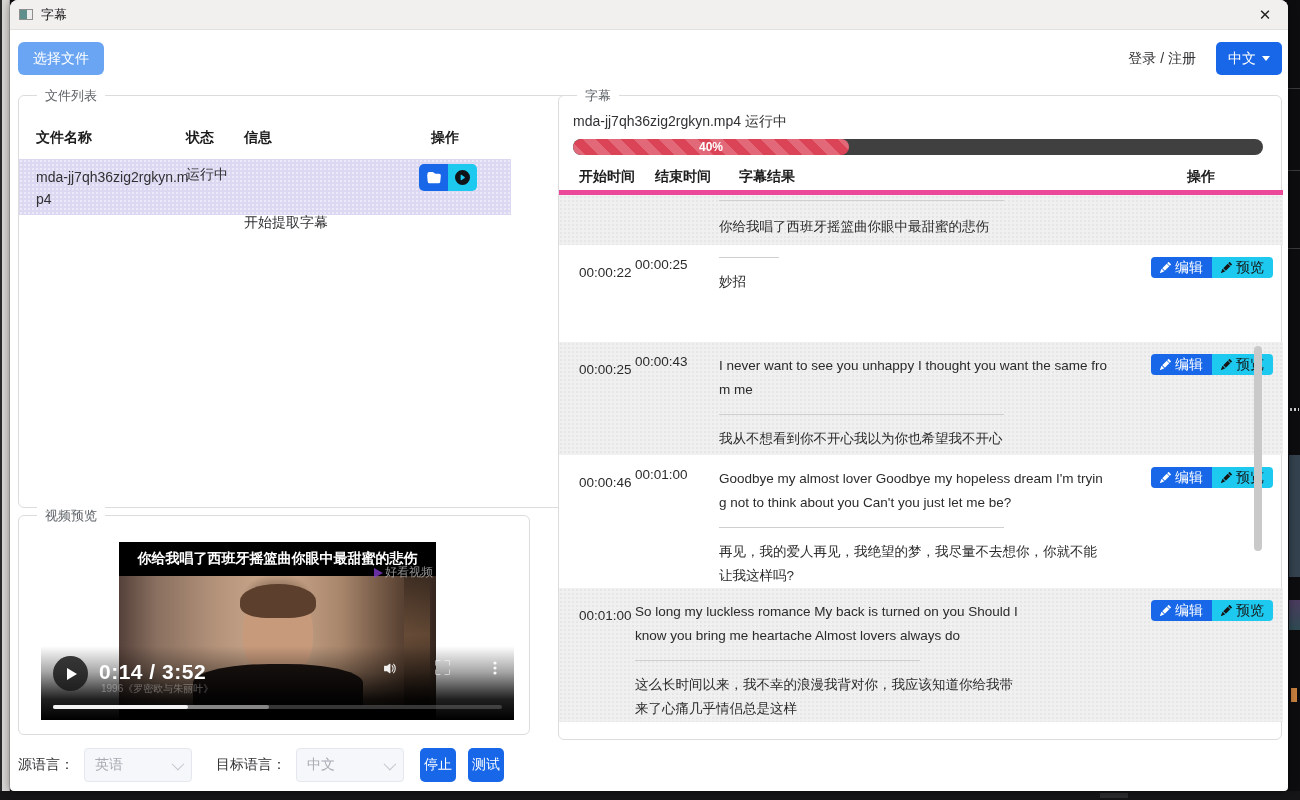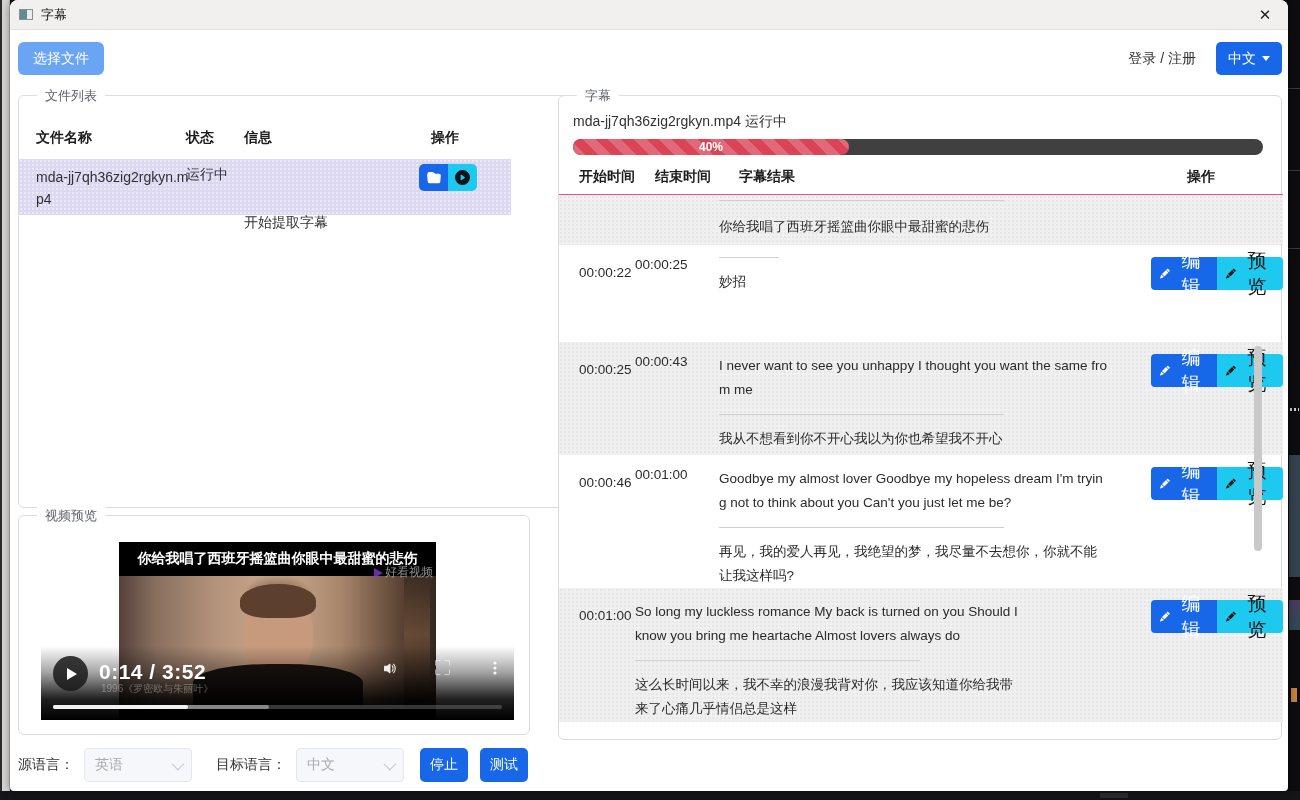--- a/index.html
+++ b/index.html
@@ -80,48 +80,48 @@
   .vprog-buffer { position:absolute; left:0; top:0; height:4px; width:48%; background:rgba(200,200,200,.55); border-radius:2px; }
   .vprog-played { position:absolute; left:0; top:0; height:4px; width:30%; background:#f2f2f2; border-radius:2px; }
 
   
   .sub-filestatus { position:absolute; left:14px; top:17px; font-size:14px; color:#303133; }
   .progress { position:absolute; left:14px; top:43px; width:690px; height:16px; background:#404040; border-radius:8px; overflow:hidden; }
   .progress-fill { position:absolute; left:0; top:0; bottom:0; width:40%; border-radius:8px; background-color:#db4357;
     background-image:repeating-linear-gradient(45deg, rgba(255,255,255,.2) 0 9px, transparent 9px 18px);
     display:flex; align-items:center; justify-content:center; }
   .progress-label { color:#fff; font-size:12px; font-weight:bold; }
-  .st-header { position:absolute; left:0; top:63px; width:724px; height:36px; border-bottom:1px solid #ec4899; font-size:14px; font-weight:bold; color:#1c1c1c; }
+  .st-header { position:absolute; left:0; top:63px; width:724px; height:36px; border-bottom:5px solid #ec4899; font-size:14px; font-weight:bold; color:#1c1c1c; }
   .st-header span { position:absolute; top:9px; }
   .st-h-start { left:20px; } .st-h-end { left:96px; } .st-h-result { left:180px; } .st-h-actions { left:576px; width:132px; text-align:center; }
   .st-body { position:absolute; left:0; top:99px; width:724px; }
   .st-row { position:relative; width:724px; display:flex; font-size:13.5px; color:#2b2b2b; }
   .st-row.alt { background-color:#f1f0f0; background-image:radial-gradient(#e7e6e6 .8px, transparent .8px); background-size:4px 4px; }
   .c-start { width:76px; padding:20px 0 0 20px; }
   .c-end { width:84px; padding:12px 0 0 0; }
   .c-text { width:390px; padding:0; }
   .c-text .en { margin-top:12px; line-height:24px; word-break:break-all; }
   .c-text .dv { height:1px; background:#cfcfcf; width:285px; margin:12px 0; }
   .c-text .dv.short { width:60px; }
   .c-text .zh { line-height:24px; word-break:break-all; }
   .c-actions { margin-left:auto; width:132px; padding-top:12px; display:flex; justify-content:flex-start; }
   .row-clipped .c-text { padding-top:5px; }
   .row-clipped .c-text .dv { margin:0 0 14px 0; }
-  .btn-edit, .btn-prev { height:33px; padding:0 9px; display:flex; align-items:center; gap:4px; font-size:19px; border:none; cursor:pointer; }
+  .btn-edit, .btn-prev { height:21px; padding:0 9px; display:flex; align-items:center; gap:4px; font-size:14px; border:none; cursor:pointer; }
   .btn-edit { background:#1767e8; color:#fff; border-radius:4px 0 0 4px; }
   .btn-prev { background:#1ec9ef; color:#161616; border-radius:0 4px 4px 0; }
   .scrollbar-thumb { position:absolute; left:695px; top:250px; width:8px; height:205px; background:#c9c9c9; border-radius:4px; cursor:pointer; }
 
   
   .footer { position:absolute; left:8px; top:747px; height:36px; display:flex; align-items:center; }
   .f-label { font-size:14px; color:#303133; }
   .f-select { width:108px; height:34px; margin-left:10px; background:#f5f7fa; border:1px solid #e4e7ed; border-radius:4px; display:flex; align-items:center; justify-content:space-between; padding:0 10px; color:#a8abb2; font-size:14px; cursor:not-allowed; }
   .chev { width:9px; height:9px; border-right:1.5px solid #c0c4cc; border-bottom:1.5px solid #c0c4cc; transform:rotate(45deg) translateY(-2px); }
   .gap24 { width:24px; } .gap16 { width:16px; } .gap12 { width:12px; }
-  .btn-primary { height:34px; padding:0 10px; background:#1767e8; color:#fff; font-size:14px; border:none; border-radius:5px; cursor:pointer; }
+  .btn-primary { height:34px; padding:0 4px; background:#1767e8; color:#fff; font-size:14px; border:none; border-radius:5px; cursor:pointer; }
 </style>
 </head>
 <body>
 
 <div class="bg-left-strip"></div>
 <div class="bg-right">
   <div class="line" style="top:88px"></div>
     <div class="line" style="top:170px"></div>
     <div class="line" style="top:248px"></div>
   <div class="dots"></div>

